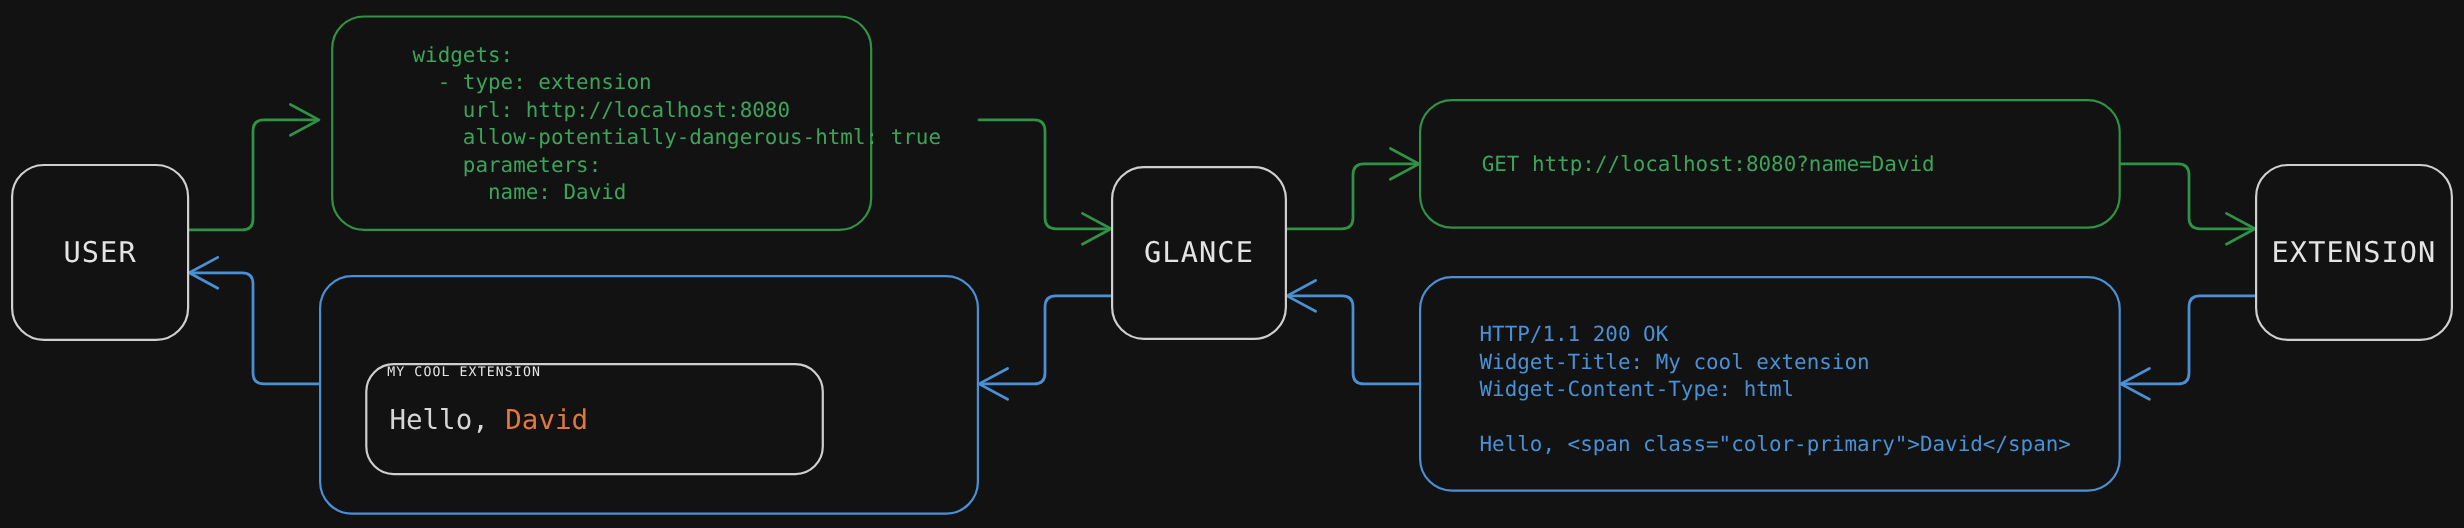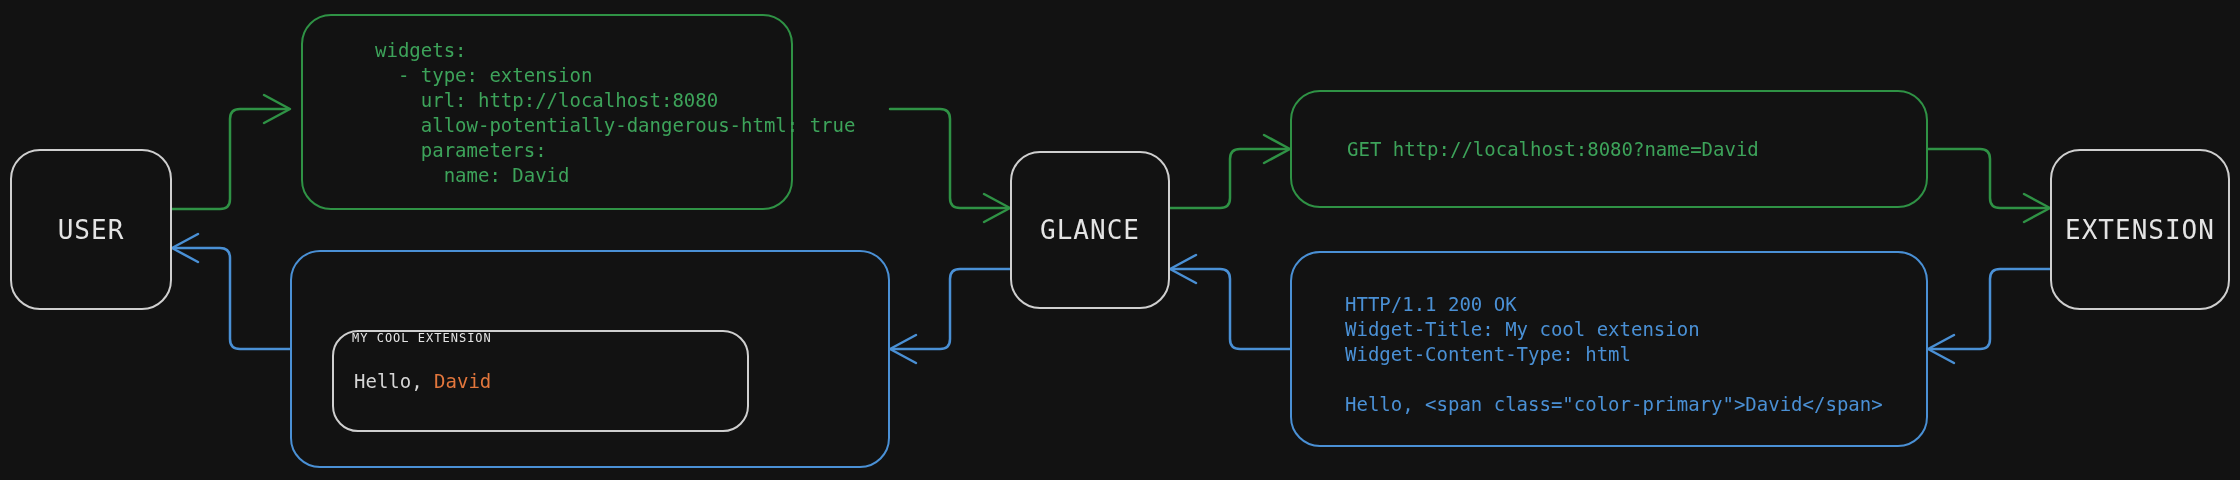--- a/index.html
+++ b/index.html
@@ -104,21 +104,21 @@
   }
   .widget-frame {
     position: absolute;
     left: 40px; top: 78px; width: 417px; height: 102px;
     border: 2px solid var(--node-border);
     border-radius: 26px;
     display: flex; align-items: center;
   }
   .widget-frame .greeting {
     padding-left: 20px;
-    font-size: 19px; line-height: 25px;
+    font-size: 25px; line-height: 25px;
     color: var(--muted-text);
     white-space: pre;
   }
   .widget-frame .greeting .name { color: var(--orange); }
 </style>
 </head>
 <body>
 
 <div class="stage">
 

